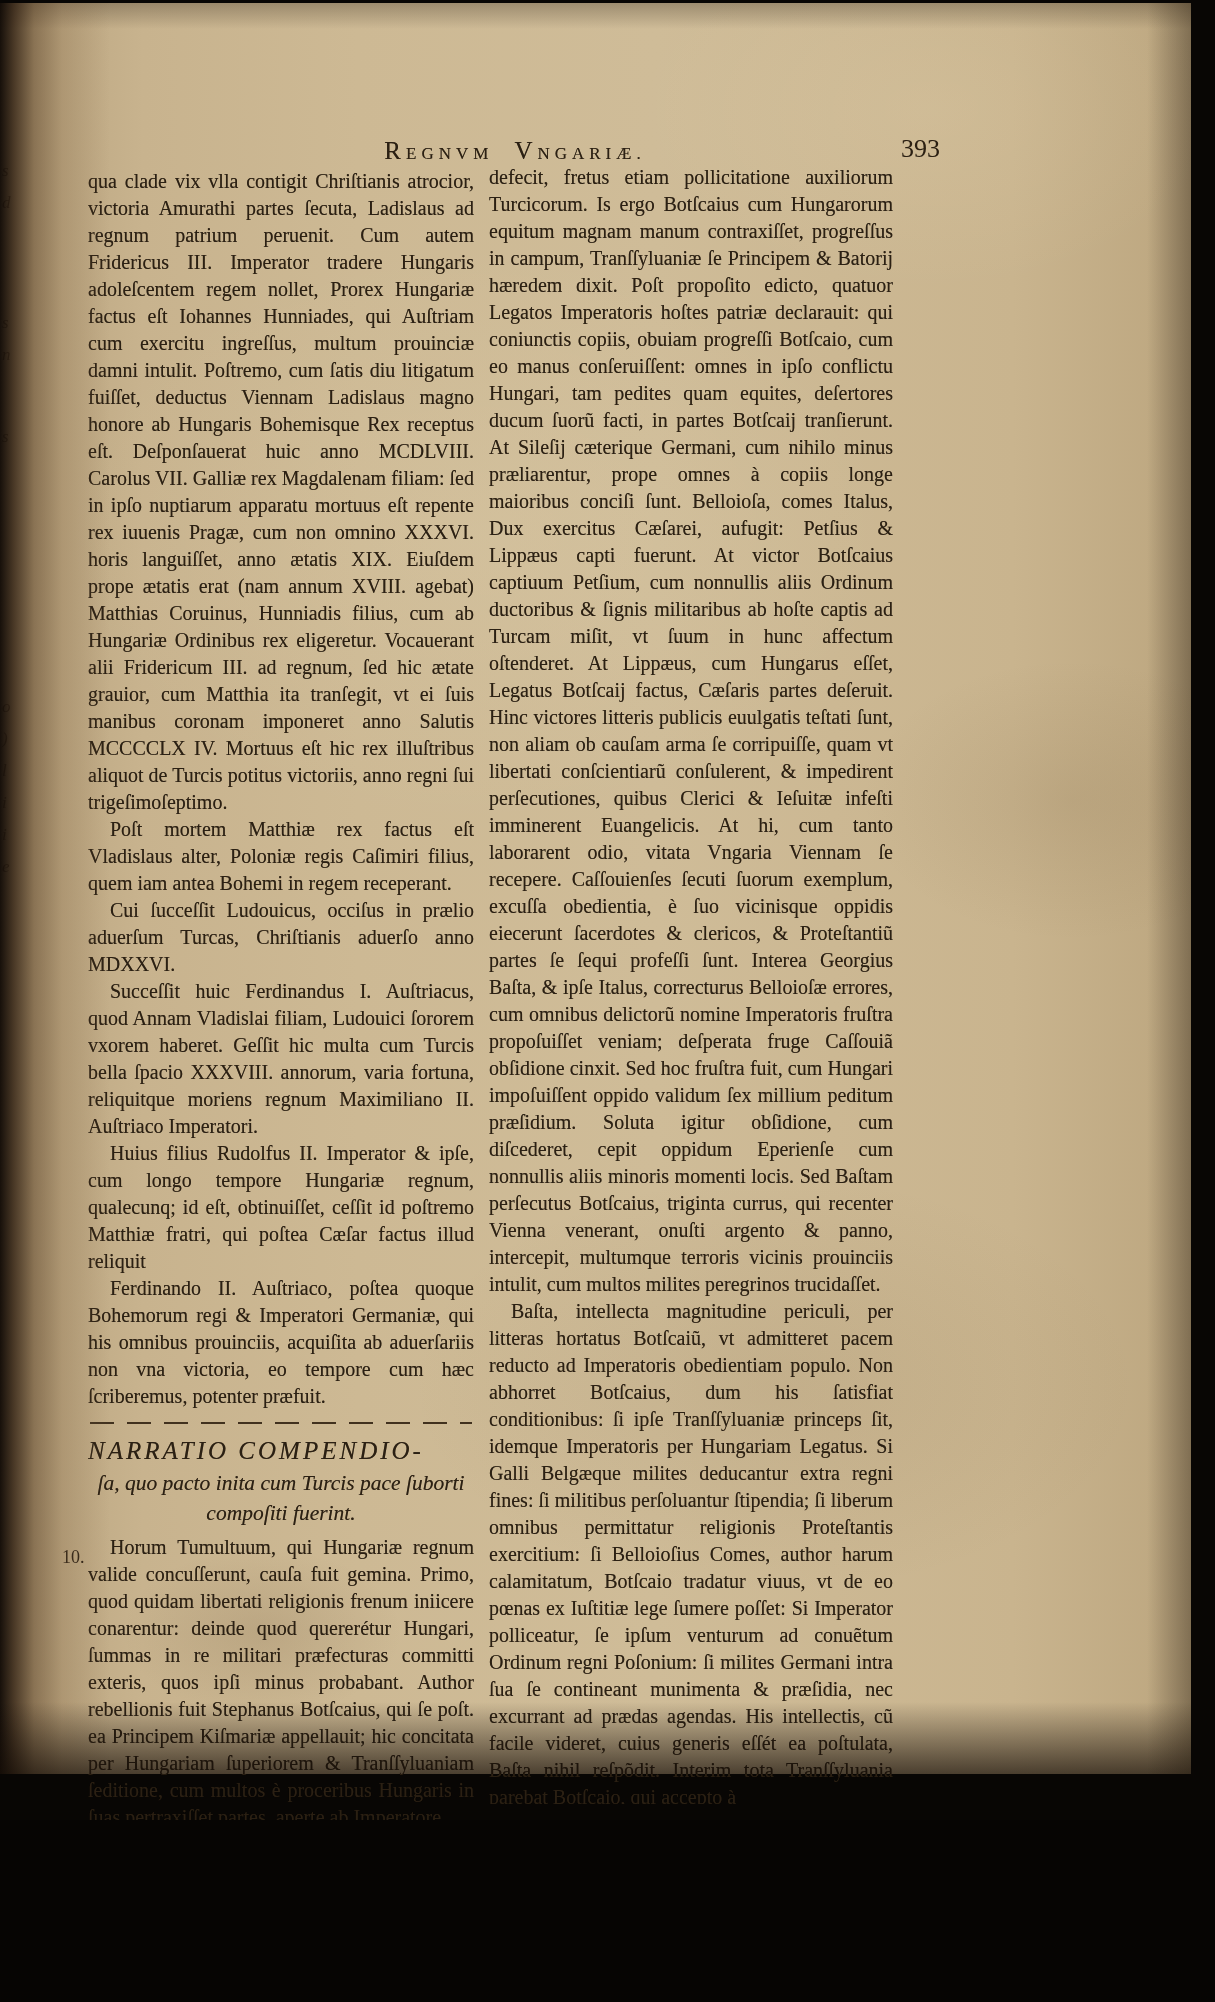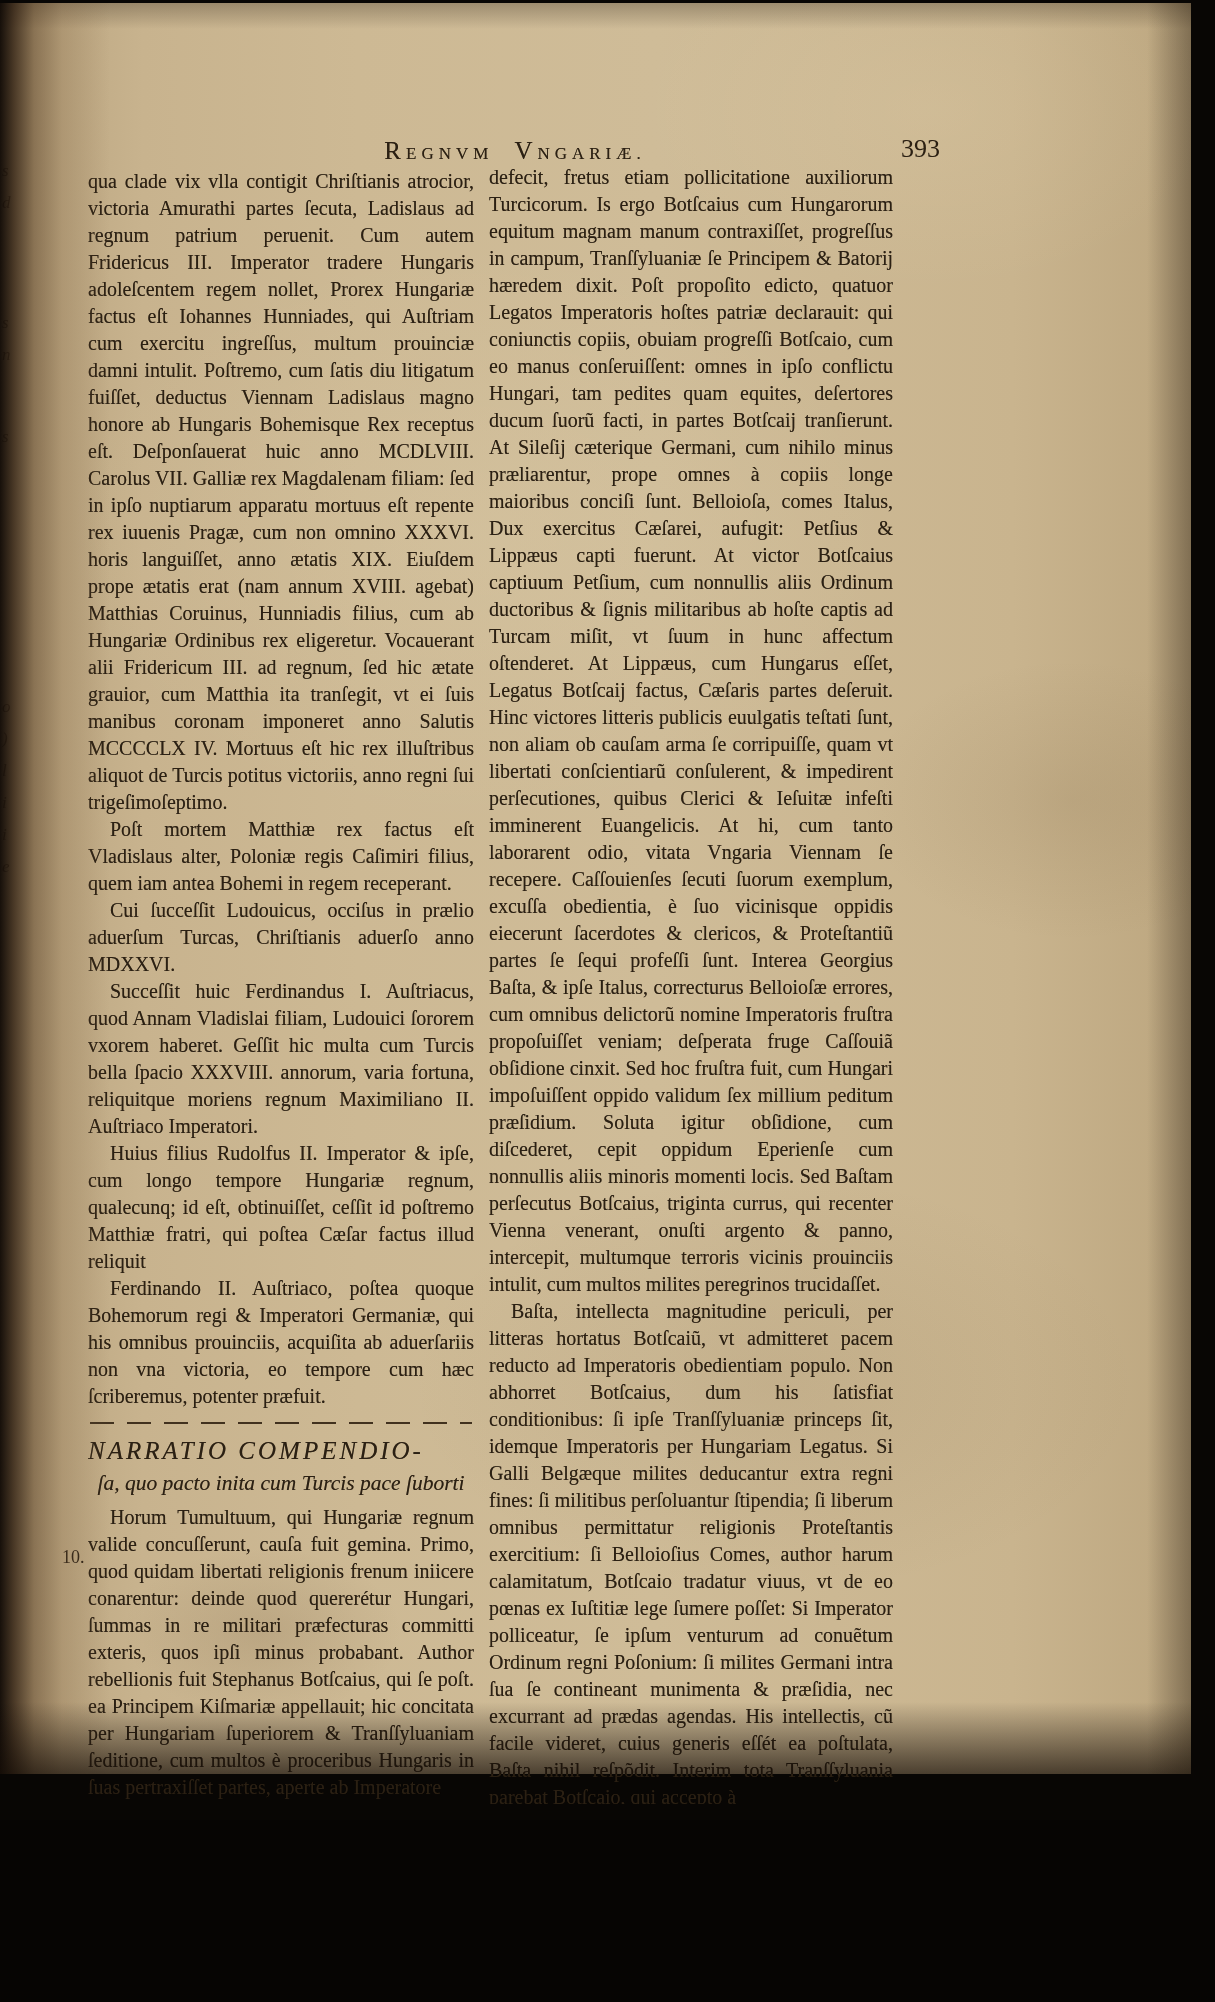--- a/index.html
+++ b/index.html
@@ -70,20 +70,21 @@
           <p class="para ind">Poſt mortem Matthiæ rex factus eſt Vladislaus alter, Poloniæ regis Caſimiri filius, quem iam antea Bohemi in regem receperant.</p>
           <p class="para ind">Cui ſucceſſit Ludouicus, occiſus in prælio aduerſum Turcas, Chriſtianis aduerſo anno MDXXVI.</p>
           <p class="para ind">Succeſſit huic Ferdinandus I. Auſtriacus, quod Annam Vladislai filiam, Ludouici ſororem vxorem haberet. Geſſit hic multa cum Turcis bella ſpacio XXXVIII. annorum, varia fortuna, reliquitque moriens regnum Maximiliano II. Auſtriaco Imperatori.</p>
           <p class="para ind">Huius filius Rudolfus II. Imperator &amp; ipſe, cum longo tempore Hungariæ regnum, qualecunq; id eſt, obtinuiſſet, ceſſit id poſtremo Matthiæ fratri, qui poſtea Cæſar factus illud reliquit</p>
           <p class="para ind">Ferdinando II. Auſtriaco, poſtea quoque Bohemorum regi &amp; Imperatori Germaniæ, qui his omnibus prouinciis, acquiſita ab aduerſariis non vna victoria, eo tempore cum hæc ſcriberemus, potenter præfuit.</p>
         </div>
       <div class="rule"></div>
       <div class="heading">
         <div class="h1">NARRATIO COMPENDIO-</div>
         <div class="h2">ſa, quo pacto inita cum Turcis pace ſuborti</div>
+        <div class="h2">compoſiti fuerint.</div>
       </div>
       <div id="left-after">
           <p class="para ind">Horum Tumultuum, qui Hungariæ regnum valide concuſſerunt, cauſa fuit gemina. Primo, quod quidam libertati religionis frenum iniicere conarentur: deinde quod quererétur Hungari, ſummas in re militari præfecturas committi exteris, quos ipſi minus probabant. Author rebellionis fuit Stephanus Botſcaius, qui ſe poſt. ea Principem Kiſmariæ appellauit; hic concitata per Hungariam ſuperiorem &amp; Tranſſyluaniam ſeditione, cum multos è proceribus Hungaris in ſuas pertraxiſſet partes, aperte ab Imperatore</p>
         </div>
     </div>
 
     <div class="margin-number">10.</div>
 
     <div class="col col-right" id="right-paras">
         <p class="para">defecit, fretus etiam pollicitatione auxiliorum Turcicorum. Is ergo Botſcaius cum Hungarorum equitum magnam manum contraxiſſet, progreſſus in campum, Tranſſyluaniæ ſe Principem &amp; Batorij hæredem dixit. Poſt propoſito edicto, quatuor Legatos Imperatoris hoſtes patriæ declarauit: qui coniunctis copiis, obuiam progreſſi Botſcaio, cum eo manus conſeruiſſent: omnes in ipſo conflictu Hungari, tam pedites quam equites, deſertores ducum ſuorũ facti, in partes Botſcaij tranſierunt. At Sileſij cæterique Germani, cum nihilo minus præliarentur, prope omnes à copiis longe maioribus conciſi ſunt. Belloioſa, comes Italus, Dux exercitus Cæſarei, aufugit: Petſius &amp; Lippæus capti fuerunt. At victor Botſcaius captiuum Petſium, cum nonnullis aliis Ordinum ductoribus &amp; ſignis militaribus ab hoſte captis ad Turcam miſit, vt ſuum in hunc affectum oſtenderet. At Lippæus, cum Hungarus eſſet, Legatus Botſcaij factus, Cæſaris partes deſeruit. Hinc victores litteris publicis euulgatis teſtati ſunt, non aliam ob cauſam arma ſe corripuiſſe, quam vt libertati conſcientiarũ conſulerent, &amp; impedirent perſecutiones, quibus Clerici &amp; Ieſuitæ infeſti imminerent Euangelicis. At hi, cum tanto laborarent odio, vitata Vngaria Viennam ſe recepere. Caſſouienſes ſecuti ſuorum exemplum, excuſſa obedientia, è ſuo vicinisque oppidis eiecerunt ſacerdotes &amp; clericos, &amp; Proteſtantiũ partes ſe ſequi profeſſi ſunt. Interea Georgius Baſta, &amp; ipſe Italus, correcturus Belloioſæ errores, cum omnibus delictorũ nomine Imperatoris fruſtra propoſuiſſet veniam; deſperata fruge Caſſouiã obſidione cinxit. Sed hoc fruſtra fuit, cum Hungari impoſuiſſent oppido validum ſex millium peditum præſidium. Soluta igitur obſidione, cum diſcederet, cepit oppidum Eperienſe cum nonnullis aliis minoris momenti locis. Sed Baſtam perſecutus Botſcaius, triginta currus, qui recenter Vienna venerant, onuſti argento &amp; panno, intercepit, multumque terroris vicinis prouinciis intulit, cum multos milites peregrinos trucidaſſet.</p>

